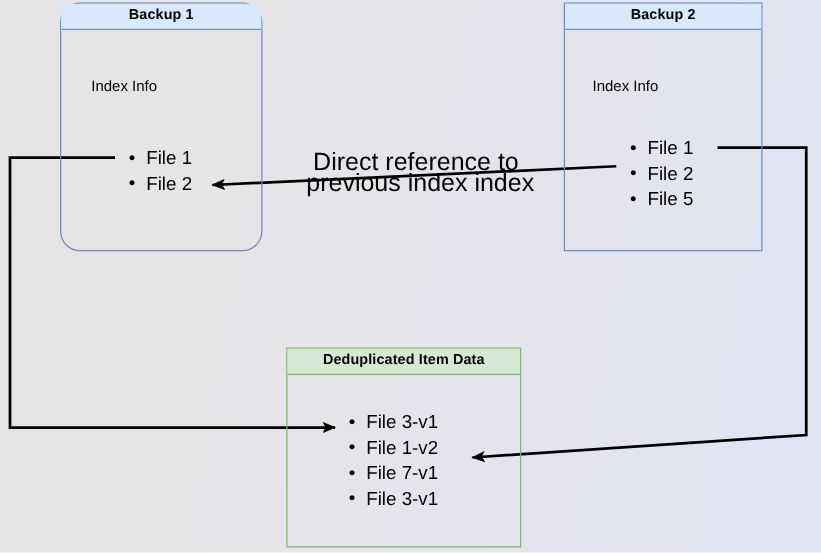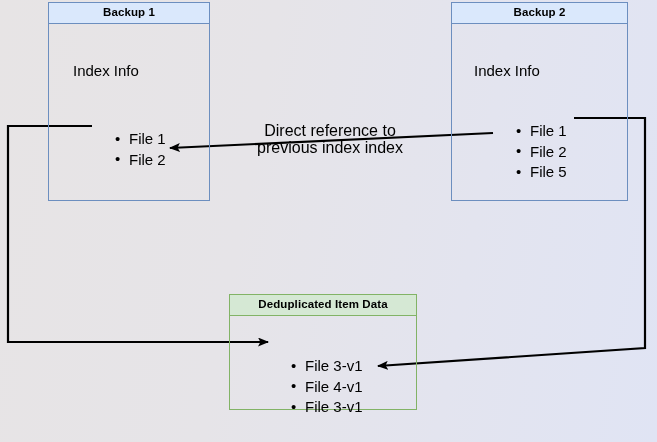--- a/index.html
+++ b/index.html
@@ -46,28 +46,28 @@
     background: #d5e8d4;
     border-bottom-color: #82b366;
   }
   .node-body {
     position: relative;
     height: calc(100% - 21px);
   }
 
   .index-label {
     position: absolute;
-    font-size: 15px;
+    font-size: 12px;
     color: #000;
     white-space: nowrap;
   }
 
   ul.files {
     position: absolute;
-    margin: 12px;
+    margin: 0;
     padding: 0 0 0 16px;
     list-style: none;
   }
   ul.files li {
     position: relative;
     font-size: 15px;
     line-height: 20.5px;
     color: #000;
     white-space: nowrap;
   }
@@ -75,23 +75,23 @@
     content: "\2022";
     position: absolute;
     left: -14px;
     top: -0.5px;
     font-size: 15px;
   }
 
   
   .caption {
     position: absolute;
-    font-size: 16px;
+    font-size: 20px;
     line-height: 17px;
-    text-align: center;
+    text-align: right;
     color: #000;
     white-space: nowrap;
   }
 
   
   #edges {
     position: absolute;
     left: 0; top: 0;
     width: 657px;
     height: 442px;
@@ -110,49 +110,50 @@
       </marker>
     </defs>
 
     <polyline points="92,126 8,126 8,342 268,342" fill="none" stroke="#000" stroke-width="2.2" marker-end="url(#arrowhead)"></polyline>
 
     <polyline points="574,118 645,118 645,348 378,366" fill="none" stroke="#000" stroke-width="2.2" marker-end="url(#arrowhead)"></polyline>
 
     <line x1="493" y1="133" x2="170" y2="148" stroke="#000" stroke-width="2.2" marker-end="url(#arrowhead)"></line>
   </svg>
 
-  <div class="node" style="left:48px; top:2px; width:162px; height:199px;">
+  <div class="node" style="left:48px; top:2px; width:162px; height:199px;border-radius:16px;">
     <div class="node-title">Backup 1</div>
     <div class="node-body">
       <div class="index-label" style="left:24px; top:38px;">Index Info</div>
       <ul class="files" style="left:52px; top:93px;">
         <li>File 1</li>
         <li>File 2</li>
       </ul>
     </div>
   </div>
 
-  <div class="node" style="left:451px; top:2px; width:177px; height:199px;">
+  <div class="node" style="left:451px; top:2px; width:159px; height:199px;">
     <div class="node-title">Backup 2</div>
     <div class="node-body">
       <div class="index-label" style="left:22px; top:38px;">Index Info</div>
       <ul class="files" style="left:50px; top:85px;">
         <li>File 1</li>
         <li>File 2</li>
         <li>File 5</li>
       </ul>
     </div>
   </div>
 
-  <div class="node green" style="left:229px; top:294px; width:188px; height:116px;">
+  <div class="node green" style="left:229px; top:278px; width:188px; height:160px;">
     <div class="node-title">Deduplicated Item Data</div>
     <div class="node-body">
       <ul class="files" style="left:47px; top:28px;">
         <li>File 3-v1</li>
-        <li>File 4-v1</li>
+        <li>File 1-v2</li>
+        <li>File 7-v1</li>
         <li>File 3-v1</li>
       </ul>
     </div>
   </div>
 
   <div class="caption" style="left:245px; top:122px; width:170px;">
     <div>Direct reference to</div>
     <div>previous index index</div>
   </div>
 

